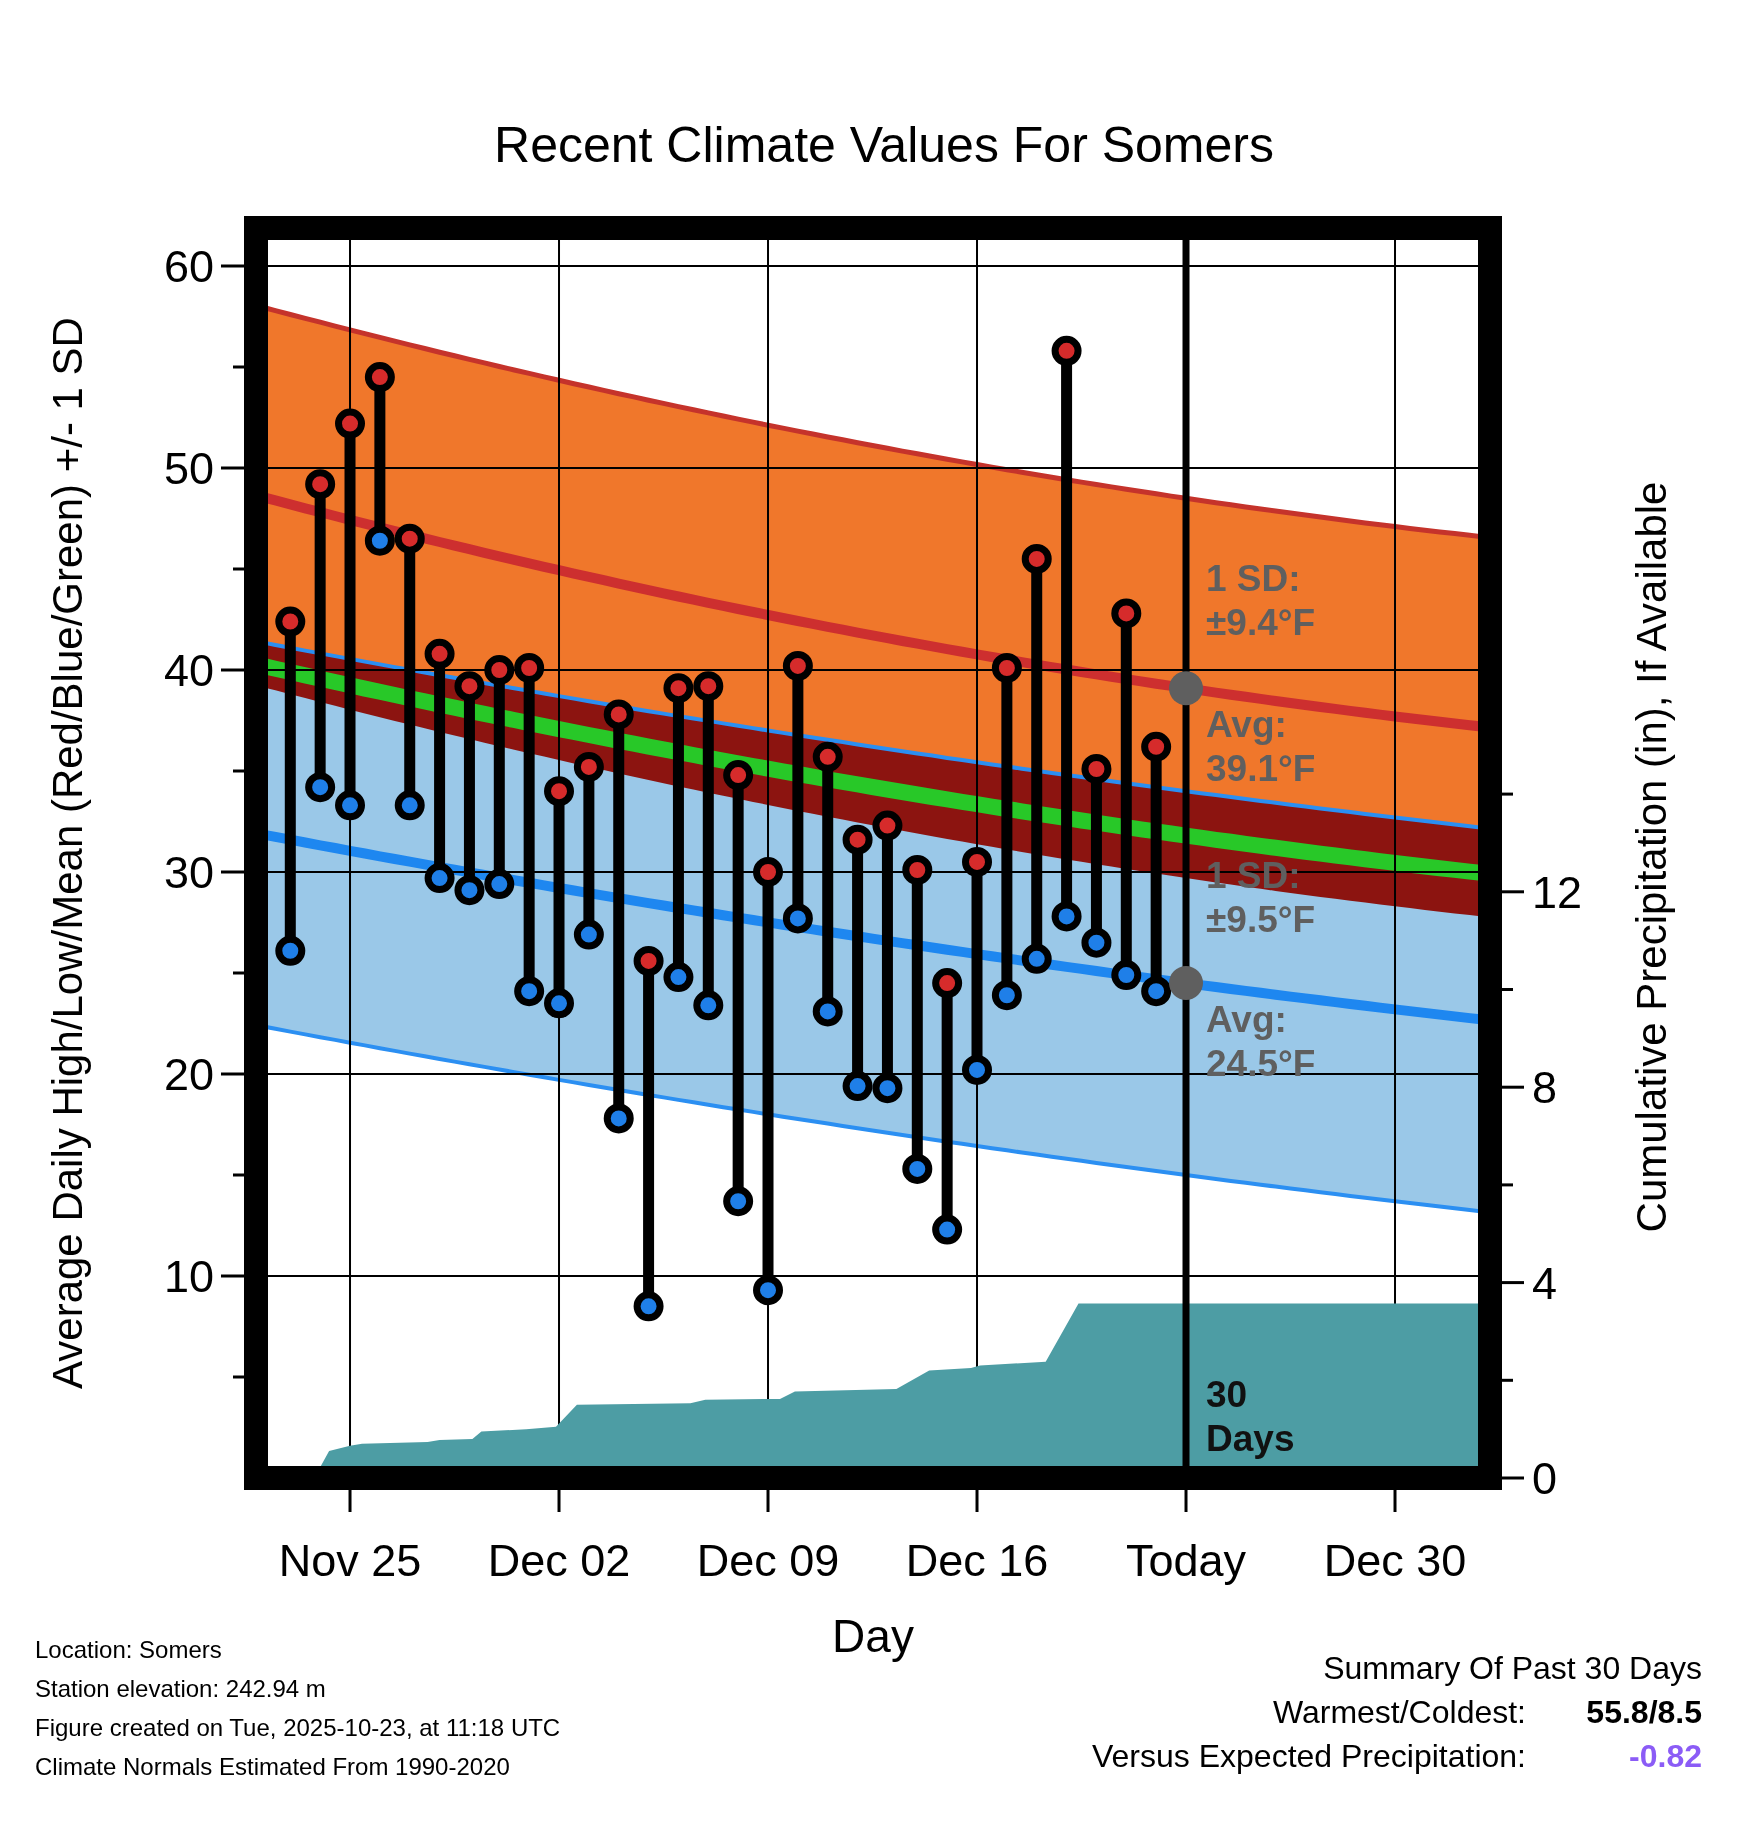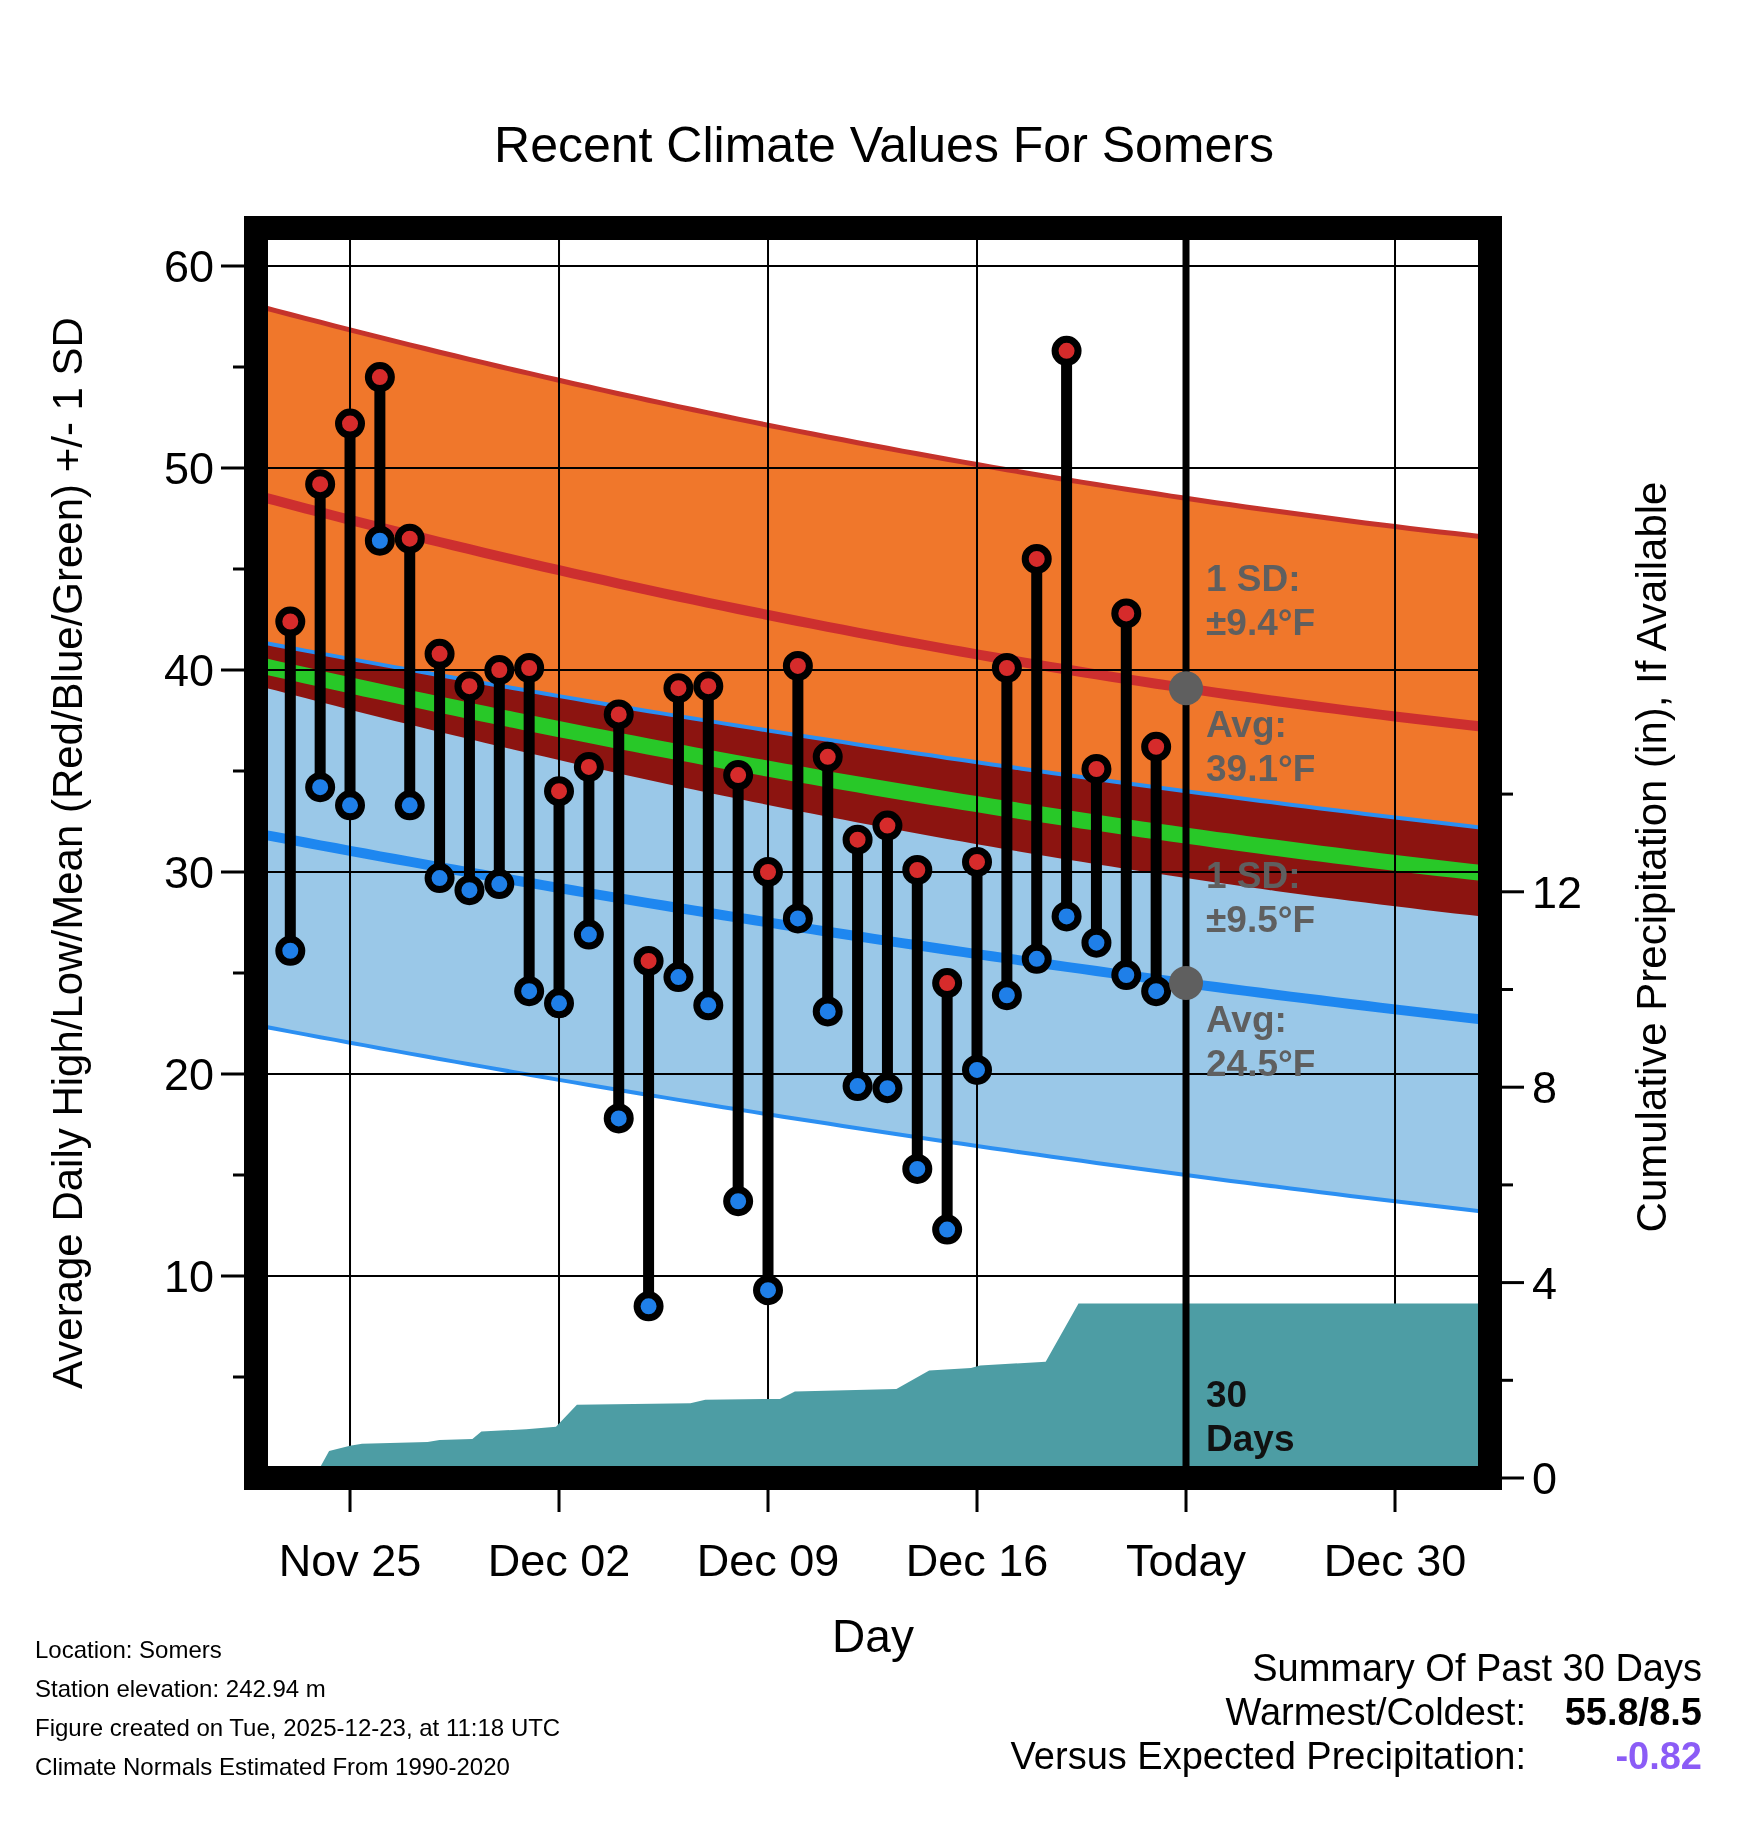--- a/index.html
+++ b/index.html
@@ -2,21 +2,21 @@
 <html><head>
 <meta charset="utf-8">
 <style>
   html,body{margin:0;padding:0;background:#fff;}
   .fig{position:relative;width:1748px;height:1828px;background:#fff;overflow:hidden;
        font-family:"Liberation Sans",sans-serif;color:#000;}
   .title{position:absolute;top:116px;left:10px;width:1748px;text-align:center;
          font-size:50px;font-weight:normal;}
   #chart{position:absolute;left:0;top:0;}
   .footer{position:absolute;left:35px;top:1630px;font-size:24px;line-height:39px;}
-  .summary{position:absolute;right:46px;top:1646px;font-size:38px;line-height:44px;text-align:right;}
+  .summary{position:absolute;right:46px;top:1646px;font-size:32px;line-height:44px;text-align:right;}
   .sum-row{display:flex;justify-content:flex-end;align-items:baseline;gap:14px;}
   .sum-val{min-width:162px;text-align:right;font-weight:bold;}
   svg text{font-family:"Liberation Sans",sans-serif;}
 </style>
 </head>
 <body>
 
 <div class="fig">
   <div class="title">Recent Climate Values For Somers</div>
 
@@ -203,21 +203,21 @@
       <text x="1186.01" y="1576" text-anchor="middle" font-size="45">Today</text>
       <text x="1395.009" y="1576" text-anchor="middle" font-size="45">Dec 30</text>
       <text transform="translate(82,853) rotate(-90)" text-anchor="middle" font-size="42">Average Daily High/Low/Mean (Red/Blue/Green) +/- 1 SD</text>
       <text transform="translate(1666,857) rotate(-90)" text-anchor="middle" font-size="42">Cumulative Precipitation (in), If Available</text>
       <text x="873" y="1652" text-anchor="middle" font-size="46">Day</text>
     </svg>
 
   <div class="footer">
     <div>Location: Somers</div>
     <div>Station elevation: 242.94 m</div>
-    <div>Figure created on Tue, 2025-12-23, at 11:18 UTC</div>
+    <div>Figure created on Tue, 2025-10-23, at 11:18 UTC</div>
     <div>Climate Normals Estimated From 1990-2020</div>
   </div>
 
   <div class="summary">
     <div class="sum-row">
       <span>Summary Of Past 30 Days</span>
     </div>
     <div class="sum-row">
       <span>Warmest/Coldest:</span>
       <span class="sum-val">55.8/8.5</span>

